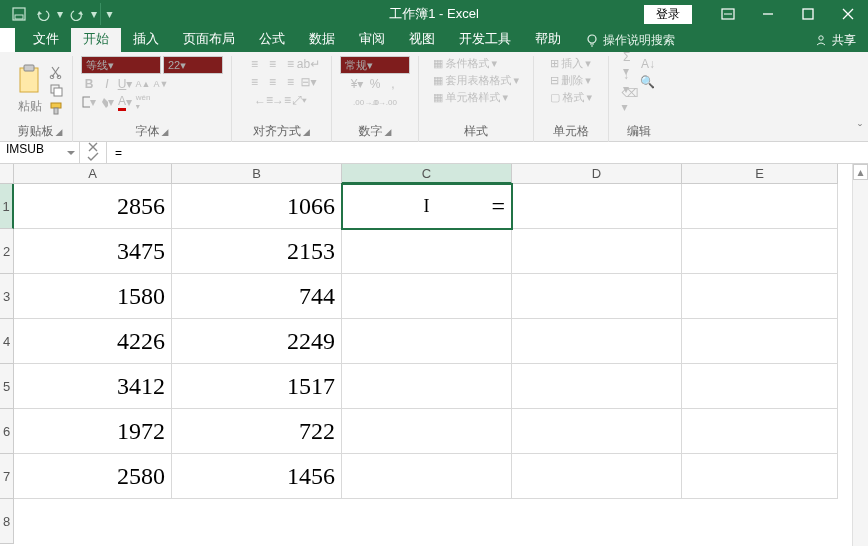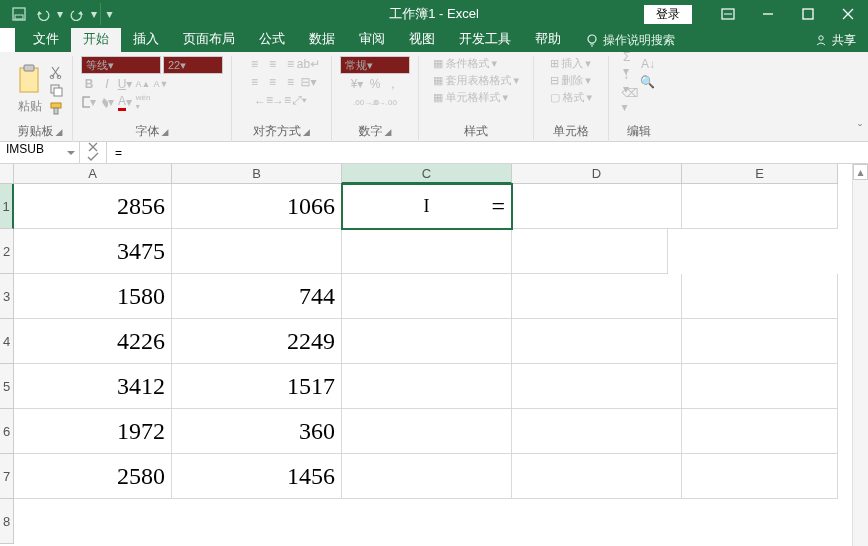--- a/index.html
+++ b/index.html
@@ -342,20 +342,21 @@
             <div class="cell" style="width: 170px; text-align: right;">1066</div>
             <div class="cell active" style="width: 170px;">
               <span>=</span>
               <span class="cursor">I</span>
             </div>
             <div class="cell" style="width: 170px;"></div>
             <div class="cell" style="width: 156px;"></div>
           </div>
           <div class="cell-row">
             <div class="cell" style="width: 158px;">3475</div>
+            <div class="cell" style="width: 170px;">2153</div>
             <div class="cell" style="width: 170px;"></div>
             <div class="cell" style="width: 170px;"></div>
             <div class="cell" style="width: 156px;"></div>
           </div>
           <div class="cell-row">
             <div class="cell" style="width: 158px;">1580</div>
             <div class="cell" style="width: 170px;">744</div>
             <div class="cell" style="width: 170px;"></div>
             <div class="cell" style="width: 170px;"></div>
             <div class="cell" style="width: 156px;"></div>
@@ -369,21 +370,21 @@
           </div>
           <div class="cell-row">
             <div class="cell" style="width: 158px;">3412</div>
             <div class="cell" style="width: 170px;">1517</div>
             <div class="cell" style="width: 170px;"></div>
             <div class="cell" style="width: 170px;"></div>
             <div class="cell" style="width: 156px;"></div>
           </div>
           <div class="cell-row">
             <div class="cell" style="width: 158px;">1972</div>
-            <div class="cell" style="width: 170px;">360</div>
+            <div class="cell" style="width: 170px;">722</div>
             <div class="cell" style="width: 170px;"></div>
             <div class="cell" style="width: 170px;"></div>
             <div class="cell" style="width: 156px;"></div>
           </div>
           <div class="cell-row">
             <div class="cell" style="width: 158px;">2580</div>
             <div class="cell" style="width: 170px;">1456</div>
             <div class="cell" style="width: 170px;"></div>
             <div class="cell" style="width: 170px;"></div>
             <div class="cell" style="width: 156px;"></div>

